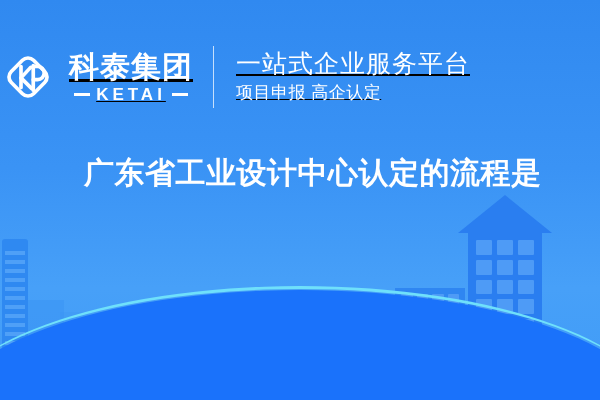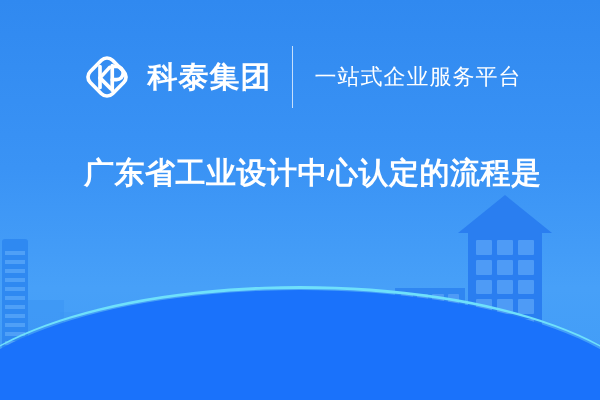--- a/index.html
+++ b/index.html
@@ -143,21 +143,21 @@
 
   
   .header {
     position: absolute;
     left: 0;
     top: 38px;
     width: 600px;
     height: 78px;
     display: flex;
     align-items: center;
-    justify-content: center;
+    text-decoration: underline;
   }
   .logo-block {
     display: flex;
     align-items: center;
     gap: 13px;
   }
   .logo-mark {
     width: 56px;
     height: 56px;
     flex: 0 0 auto;
@@ -205,21 +205,21 @@
     flex: 0 0 auto;
   }
 
   .tagline {
     display: flex;
     flex-direction: column;
     justify-content: center;
   }
   .tagline-main {
     color: #ffffff;
-    font-size: 22px;
+    font-size: 25px;
     letter-spacing: 1px;
     line-height: 1.16;
     white-space: nowrap;
   }
   .tagline-sub {
     color: #ffffff;
     font-size: 17px;
     letter-spacing: .5px;
     line-height: 1.5;
     margin-top: 2px;
@@ -315,27 +315,33 @@
           <path d="M24 33 L36 45"></path>
         </g>
         <g fill="none" stroke="#ffffff" stroke-width="4.2" stroke-linecap="round" stroke-linejoin="round">
           <path d="M38 19 L38 47"></path>
           <path d="M38 20 L43 20 A7.5 7.5 0 0 1 43 35 L38 35"></path>
         </g>
       </svg>
 
       <div class="logo-words">
         <div class="logo-cn">科泰集团</div>
+        <div class="logo-en-row">
+          <span class="logo-dash"></span>
+          <span class="logo-en">KETAI</span>
+          <span class="logo-dash"></span>
+        </div>
       </div>
     </div>
 
     <div class="divider"></div>
 
     <div class="tagline">
       <div class="tagline-main">一站式企业服务平台</div>
+      <div class="tagline-sub">项目申报 高企认定</div>
     </div>
   </div>
 
   <div class="title-wrap">
     <div class="title-line">广东省工业设计中心认定的流程是</div>
   </div>
 
 </div>
 
 </body></html>

